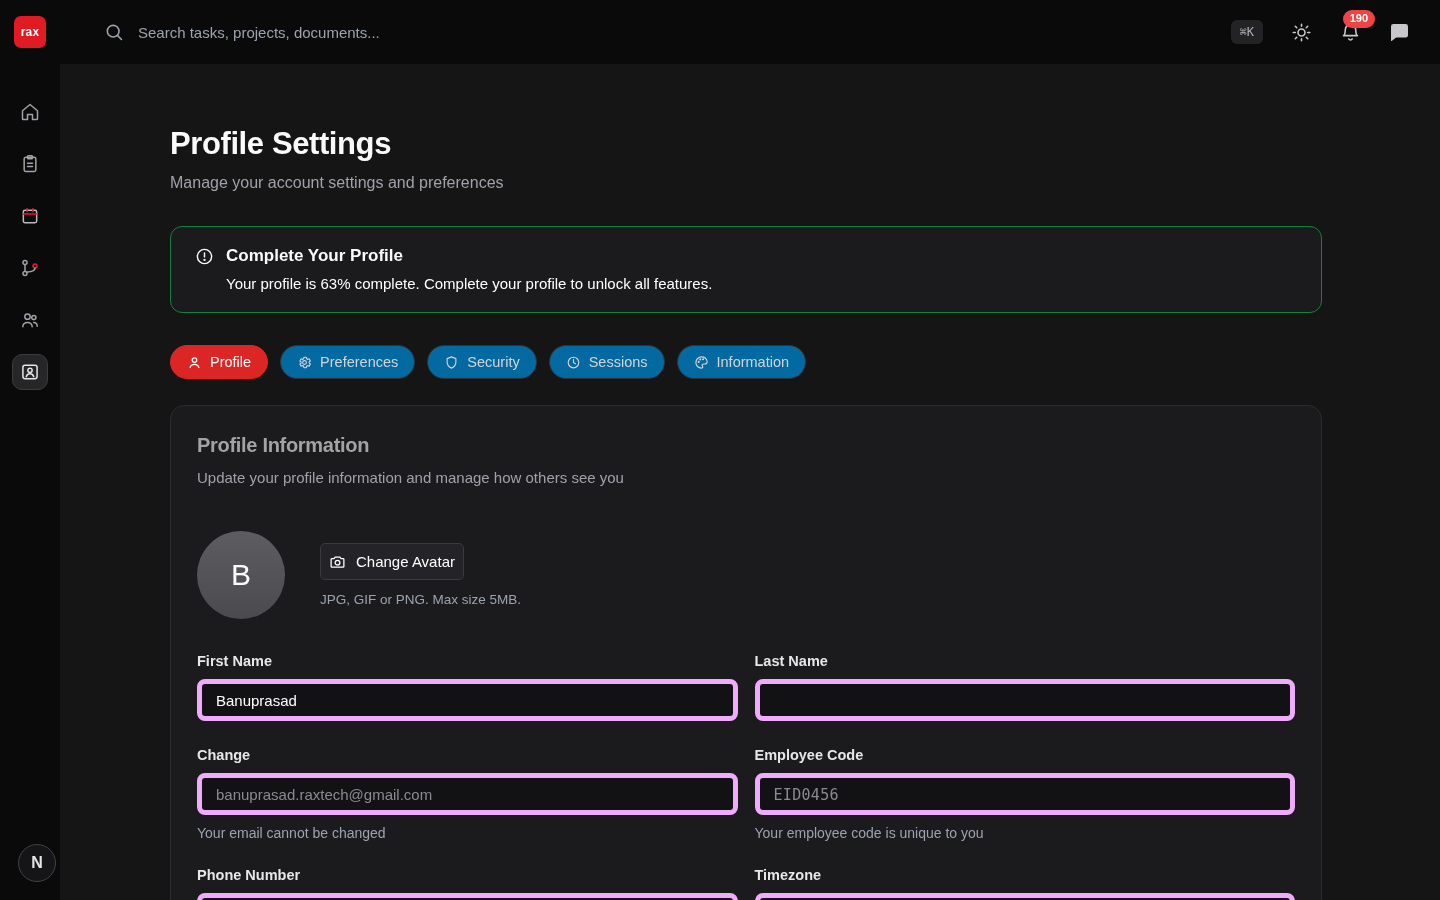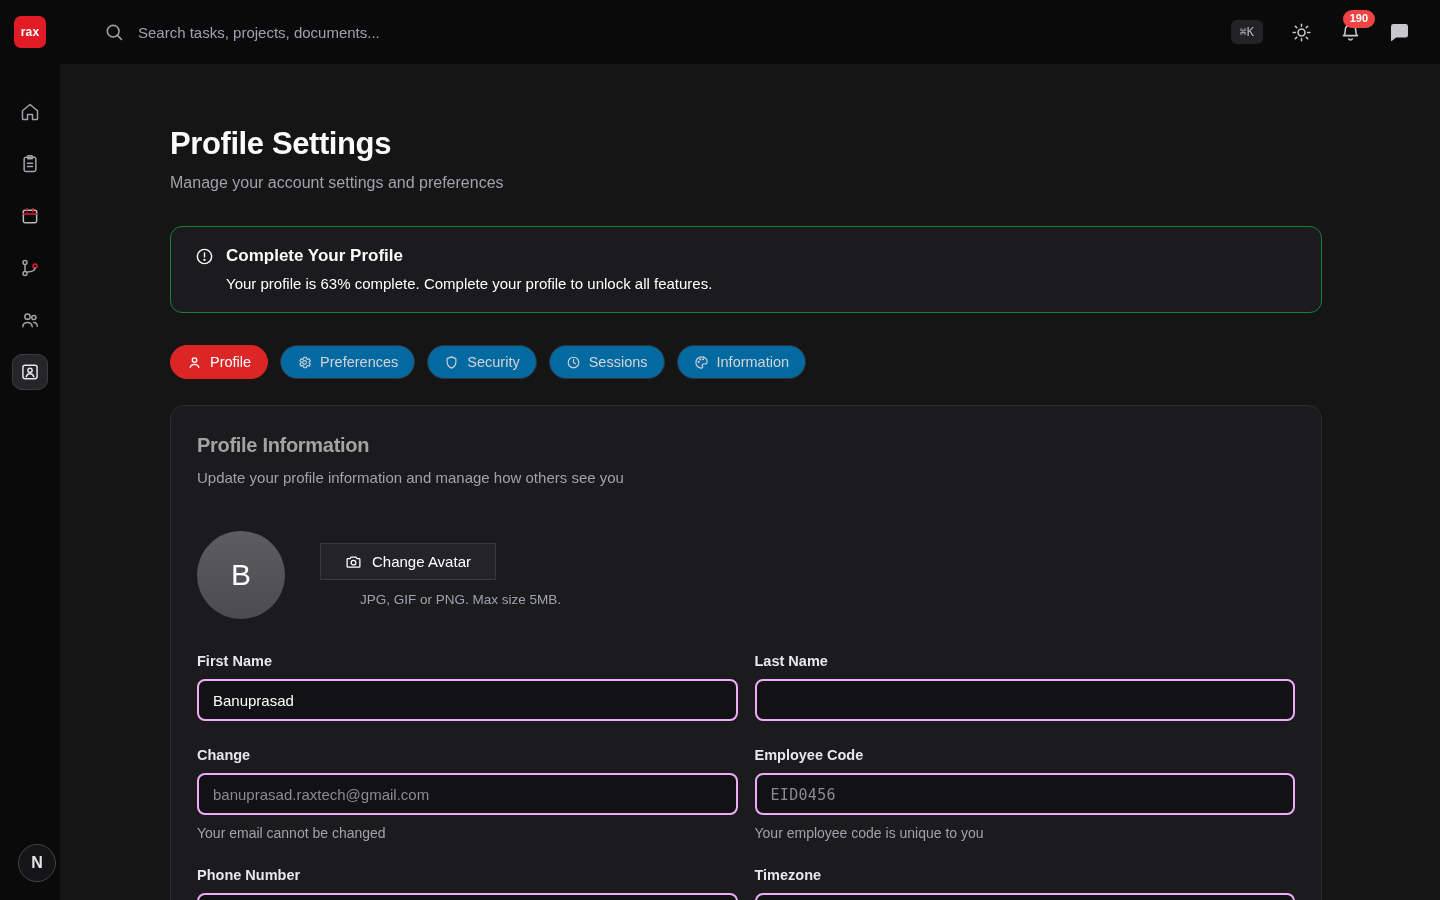--- a/index.html
+++ b/index.html
@@ -113,35 +113,35 @@
 
   .avatar-row { margin-top: 45px; display: flex; align-items: center; gap: 35px; }
   .avatar {
     width: 88px; height: 88px; border-radius: 50%;
     background: linear-gradient(180deg, #5c5c61, #4a4a4f);
     display: flex; align-items: center; justify-content: center;
     color: #fff; font-size: 30px; font-weight: 500;
   }
   .change-avatar {
     display: inline-flex; align-items: center; gap: 10px;
-    background: #242428; border: 1px solid #3a3a3e; border-radius: 0;
-    padding: 9px 24px; font-size: 15px; color: #fff; cursor: pointer;
+    background: #242428; border: 1px solid #3a3a3e; border-radius: 5px;
+    padding: 9px 8px; font-size: 15px; color: #fff; cursor: pointer;
     font-family: "Liberation Sans", sans-serif;
   }
-  .avatar-hint { margin-top: 12px; font-size: 13.5px; color: #9ca3af; margin-left: 40px; }
+  .avatar-hint { margin-top: 12px; font-size: 13.5px; color: #9ca3af; }
 
   .form-grid {
     margin-top: 34px;
     display: grid; grid-template-columns: 1fr 1fr;
     column-gap: 17px; row-gap: 26px;
   }
   .field label { display: block; font-size: 14.5px; font-weight: 700; color: #e7e7ea; margin-bottom: 10px; }
   .field input, .field select {
     width: 100%; height: 42px;
-    background: #121214; border: 2px solid #f0abfc; border-radius: 8px;
+    background: #121214; border: 5px solid #f0abfc; border-radius: 8px;
     padding: 0 14px; color: #fff; font-size: 15px; outline: none;
     font-family: "Liberation Sans", sans-serif;
   }
   .field input::placeholder { color: #8a8a92; }
   .field input:disabled { color: #8a8a92; }
   .field input.mono::placeholder { font-family: "DejaVu Sans Mono", monospace; letter-spacing: .3px; }
   .helper { margin-top: 10px; font-size: 14px; color: #9ca3af; }
 
   svg { display: block; }
 </style>

